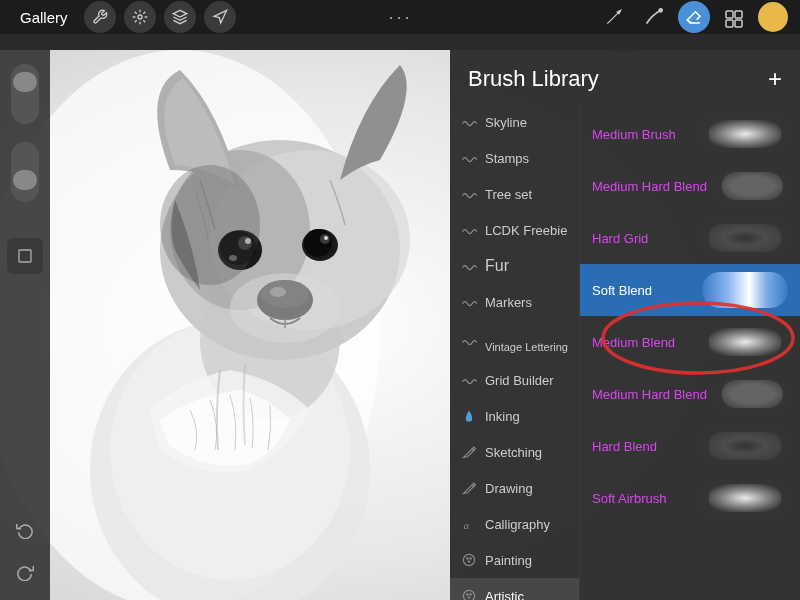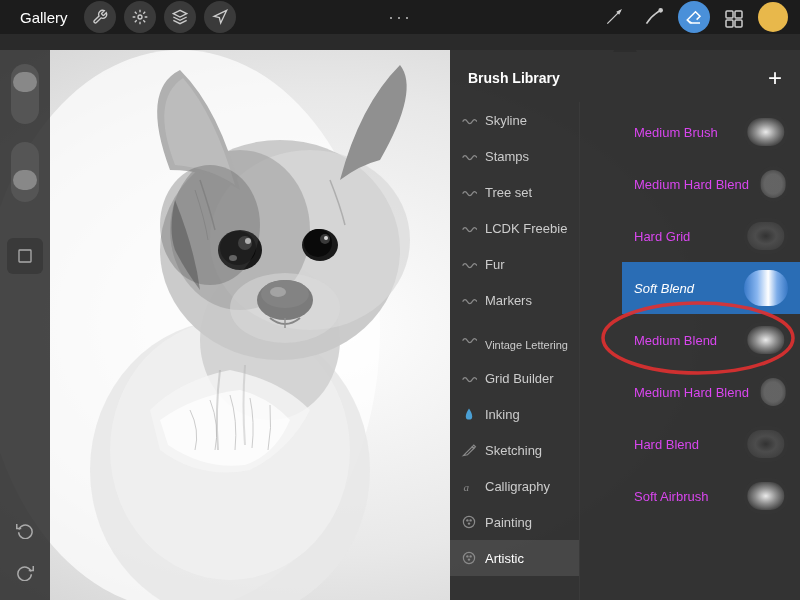--- a/index.html
+++ b/index.html
@@ -167,34 +167,33 @@
       flex-direction: column;
     }
     #brush-library-header {
       display: flex;
       align-items: center;
       justify-content: space-between;
       padding: 16px 18px 12px 18px;
     }
     #brush-library-title {
       color: #fff;
-      font-size: 14px;
-      font-weight: 700;
+      font-size: 22px;
+      font-weight: 400;
     }
     #brush-library-add {
       color: #fff;
       font-size: 24px;
       cursor: pointer;
       line-height: 1;
     }
     #brush-library-content {
       display: flex;
       flex: 1;
       overflow: hidden;
-      gap: 42px;
     }
 
     
     #category-list {
       width: 130px;
       overflow-y: auto;
       border-right: 1px solid #3a3a3a;
       flex-shrink: 0;
     }
     #category-list::-webkit-scrollbar { width: 3px; }
@@ -231,21 +230,21 @@
     #brush-list::-webkit-scrollbar { width: 3px; }
     #brush-list::-webkit-scrollbar-thumb { background: #555; border-radius: 2px; }
     .brush-item {
       display: flex;
       align-items: center;
       padding: 4px 12px;
       cursor: pointer;
       gap: 10px;
       min-height: 52px;
     }
-    .brush-item.selected { background: #2a6db5; font-style: italic; }
+    .brush-item.selected { background: #2a6db5; }
     .brush-name {
       color: #d946ef;
       font-size: 13px;
       font-weight: 500;
       min-width: 100px;
     }
     .brush-item.selected .brush-name { color: #fff; }
     .brush-preview {
       flex: 1;
       height: 36px;
@@ -509,21 +508,21 @@
               </svg>
             </div>
             <span style="font-size: 13px;">LCDK Freebie</span>
           </div>
           <div class="category-item">
             <div class="cat-icon">
               <svg viewBox="0 0 20 20" fill="none" stroke="#8a8a8a" stroke-width="1.5">
                 <path d="M2 12 Q5 7 8 12 Q11 17 14 12 Q17 7 20 12"></path>
               </svg>
             </div>
-            <span style="font-size: 13px;">Fur</span>
+            <span style="font-size: 16px;">Fur</span>
           </div>
           <div class="category-item">
             <div class="cat-icon">
               <svg viewBox="0 0 20 20" fill="none" stroke="#8a8a8a" stroke-width="1.5">
                 <path d="M2 12 Q5 7 8 12 Q11 17 14 12 Q17 7 20 12"></path>
               </svg>
             </div>
             <span style="font-size: 13px;">Markers</span>
           </div>
           <div class="category-item">
@@ -551,20 +550,29 @@
             <span style="font-size: 13px;">Inking</span>
           </div>
           <div class="category-item">
             <div class="cat-icon">
               <svg viewBox="0 0 20 20" fill="none" stroke="#8a8a8a" stroke-width="1.5">
                 <path d="M3 17 L6 14 L14 6 L16 8 L8 16 L3 17Z"></path>
                 <path d="M14 6 L16 4 L18 6 L16 8Z"></path>
               </svg>
             </div>
             <span style="font-size: 13px;">Sketching</span>
+          </div>
+          <div class="category-item">
+            <div class="cat-icon">
+              <svg viewBox="0 0 20 20" fill="none" stroke="#8a8a8a" stroke-width="1.5">
+                <path d="M3 17 L6 14 L14 6 L16 8 L8 16 L3 17Z"></path>
+                <path d="M14 6 L16 4 L18 6 L16 8Z"></path>
+              </svg>
+            </div>
+            <span style="font-size: 13px;">Drawing</span>
           </div>
           <div class="category-item">
             <div class="cat-icon">
               <svg viewBox="0 0 20 20" fill="none" stroke="#8a8a8a" stroke-width="1.5">
                 <text x="3" y="16" font-size="14" fill="#8a8a8a" stroke="none" font-family="serif" font-style="italic">a</text>
               </svg>
             </div>
             <span style="font-size: 13px;">Calligraphy</span>
           </div>
           <div class="category-item">

